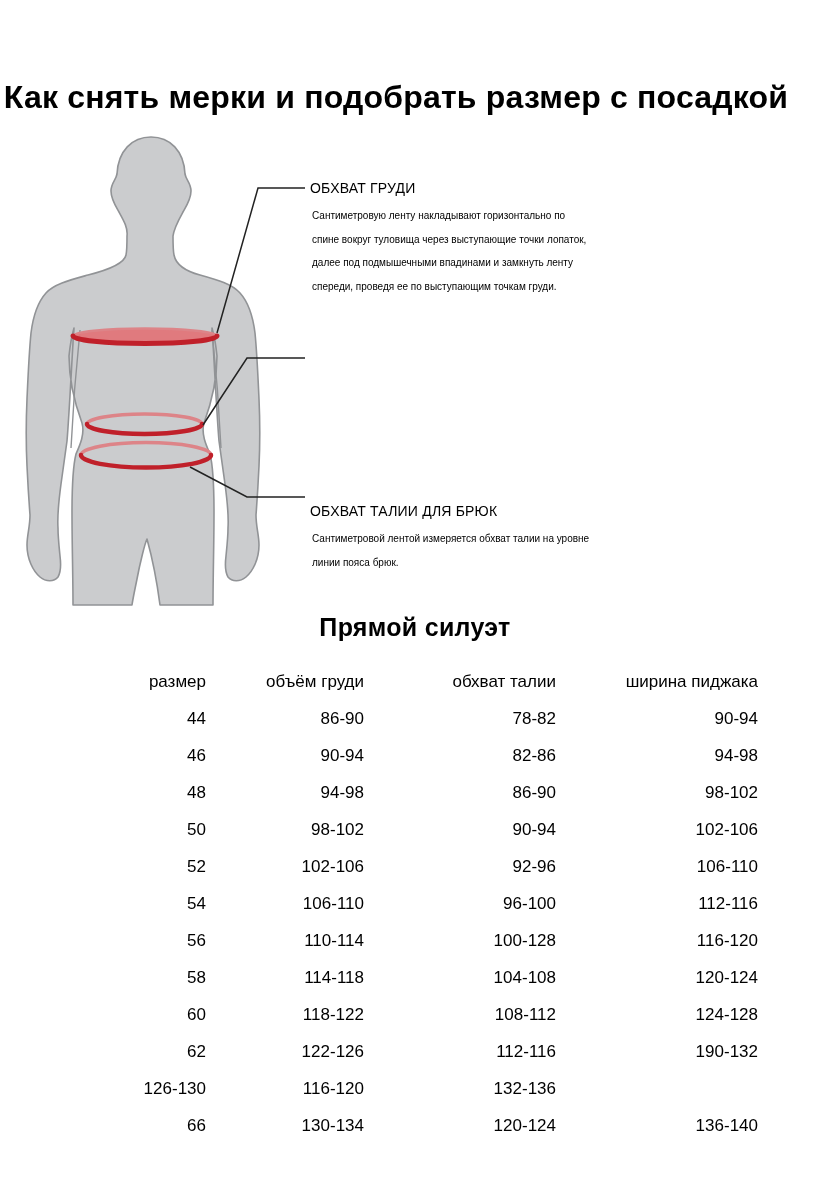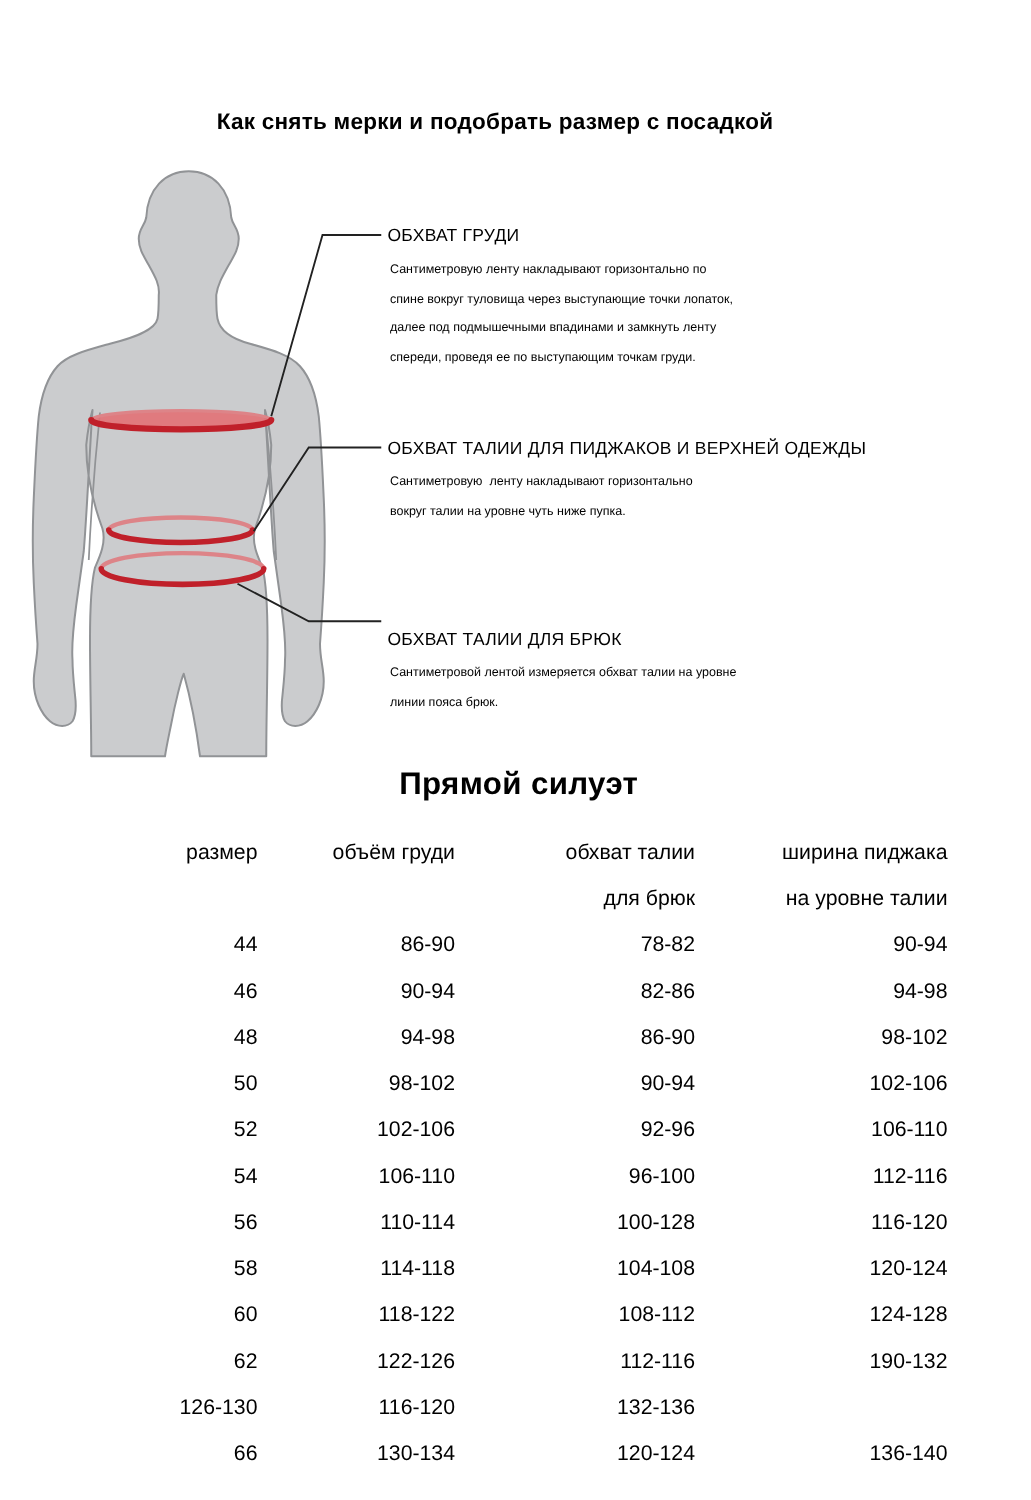--- a/index.html
+++ b/index.html
@@ -7,21 +7,21 @@
     position:relative;
     width:825px;height:1200px;
     background:#ffffff;
     font-family:"Liberation Sans","DejaVu Sans",sans-serif;
     color:#000;
     overflow:hidden;
   }
   .page-title{
     position:absolute;top:82px;left:0;width:792px;
     margin:0;
-    font-size:18px;font-weight:bold;line-height:30px;
+    font-size:32px;font-weight:bold;line-height:30px;
     text-align:center;
     letter-spacing:0.2px;
   }
   .figure-svg{position:absolute;left:20px;top:132px;}
   .section{position:absolute;left:310px;width:460px;}
   .sec-chest{top:177px;}
   .sec-waist-jacket{top:347px;}
   .sec-waist-trousers{top:500px;}
   .section h2{
     margin:0;font-size:14px;font-weight:normal;line-height:22px;
@@ -135,47 +135,36 @@
   </svg>
 
   <div class="section sec-chest">
     <h2>ОБХВАТ ГРУДИ</h2>
     <p>Сантиметровую ленту накладывают горизонтально по
 спине вокруг туловища через выступающие точки лопаток,
 далее под подмышечными впадинами и замкнуть ленту
 спереди, проведя ее по выступающим точкам груди.</p>
   </div>
 
-  <div class="section sec-waist-jacket">
-    <h2>ОБХВАТ ТАЛИИ ДЛЯ ПИДЖАКОВ И ВЕРХНЕЙ ОДЕЖДЫ</h2>
-    <p>Сантиметровую  ленту накладывают горизонтально
-вокруг талии на уровне чуть ниже пупка.</p>
-  </div>
 
   <div class="section sec-waist-trousers">
     <h2>ОБХВАТ ТАЛИИ ДЛЯ БРЮК</h2>
     <p>Сантиметровой лентой измеряется обхват талии на уровне
 линии пояса брюк.</p>
   </div>
 
   <h3 class="table-title">Прямой силуэт</h3>
 
   <div class="size-table">
     <div class="trow thead">
       <span>размер</span>
       <span>объём груди</span>
       <span>обхват талии</span>
       <span>ширина пиджака</span>
     </div>
-    <div class="trow thead">
-      <span></span>
-      <span></span>
-      <span>для брюк</span>
-      <span>на уровне талии</span>
-    </div>
     <div>
 
     <div class="trow">
         <span>44</span>
         <span>86-90</span>
         <span>78-82</span>
         <span>90-94</span>
       </div>
         <div class="trow">
         <span>46</span>

